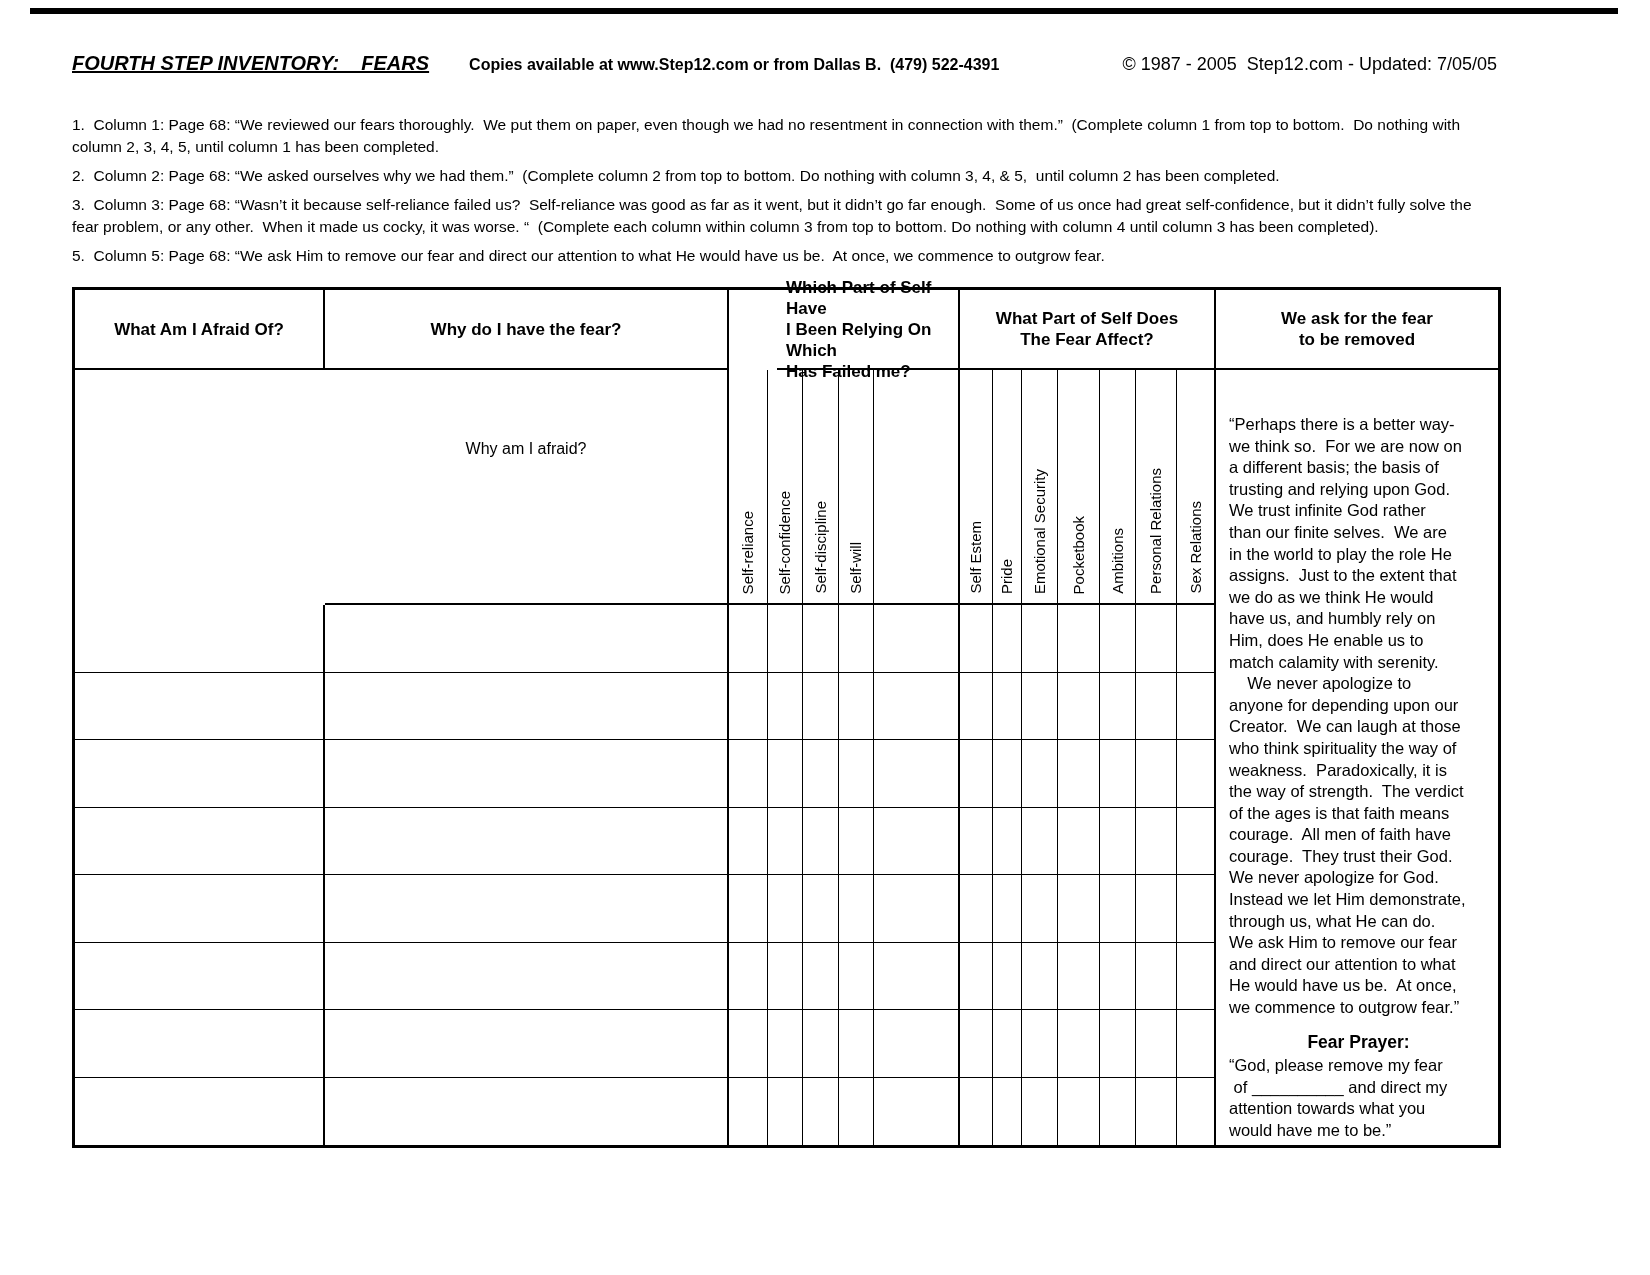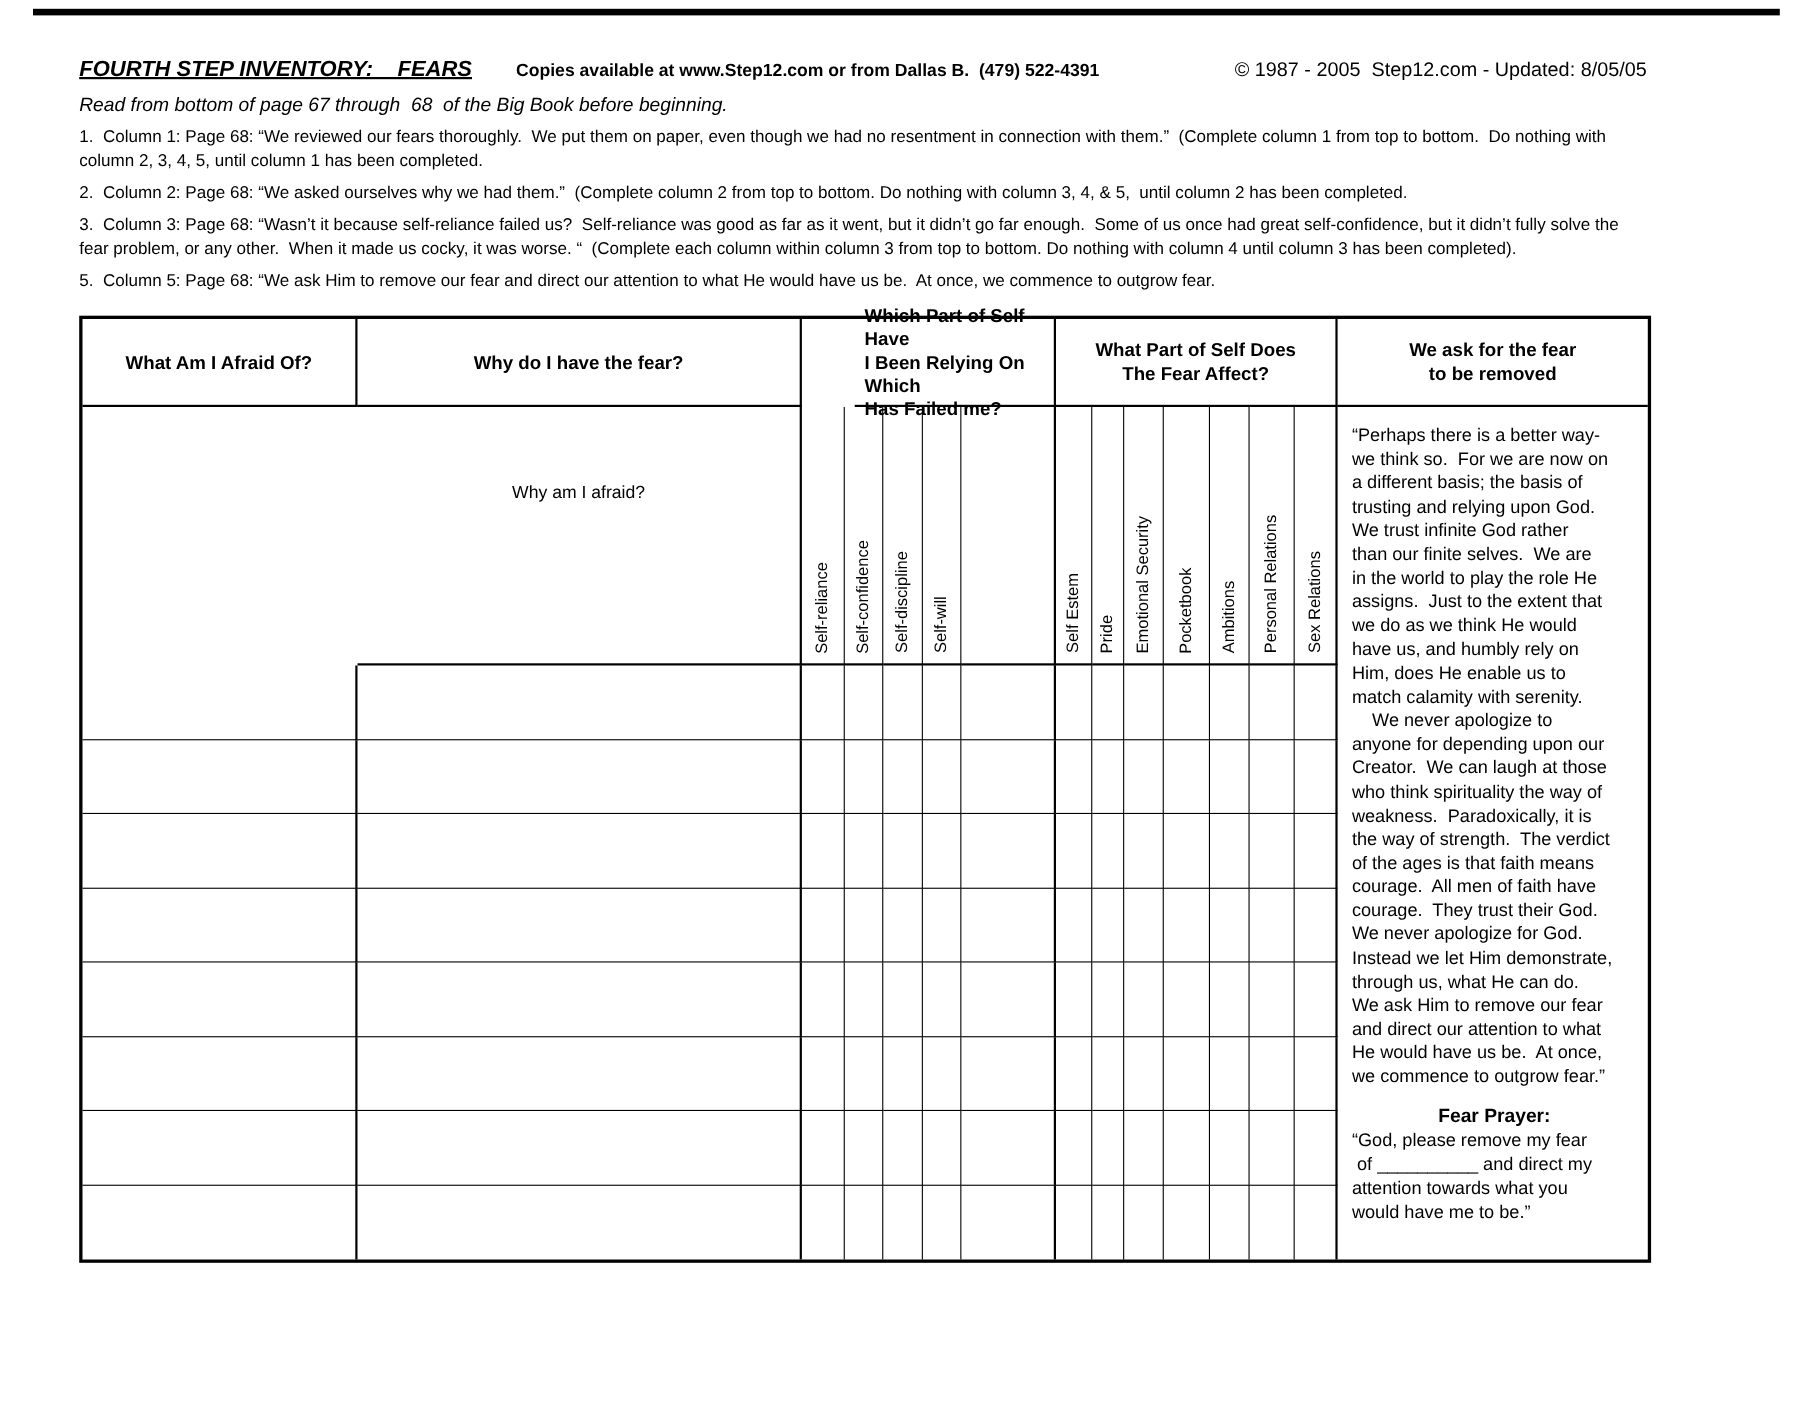--- a/index.html
+++ b/index.html
@@ -35,38 +35,37 @@
   .c9{grid-column:9;} .c10{grid-column:10;} .c11{grid-column:11;} .c12{grid-column:12;}
   .c13{grid-column:13;} .c14{grid-column:14;} .c15{grid-column:15;}
   .sp3-7{grid-column:3 / span 5;margin-left:48px;} .sp8-14{grid-column:8 / span 7;}
 
   .sub1{font-size:16px;text-align:center;padding-top:50px;line-height:21px;}
   .sub2{font-size:16px;text-align:center;padding-top:70px;}
   .vcell{display:flex;align-items:flex-end;justify-content:center;padding-bottom:9px;}
   .vtext{writing-mode:vertical-rl;transform:rotate(180deg);font-size:15px;line-height:1.05;white-space:pre;}
 
   .merged{grid-column:15;grid-row:2 / span 9;border-right:none;border-bottom:none;
-          padding:16px 10px 18px 13px;font-size:16.5px;line-height:21.6px;}
+          padding:16px 10px 18px 13px;font-size:16.5px;line-height:21.6px;margin-top:28px;}
   .pre{white-space:pre-wrap;}
   .prayer-title{text-align:center;font-weight:bold;font-size:17.5px;margin-top:13px;}
   .prayer{white-space:pre-wrap;margin-top:2px;}
 </style>
 </head>
 <body>
 
 <div class="page">
 
   <div class="topbar"></div>
 
   <div class="header">
     <span class="title">FOURTH STEP INVENTORY:    FEARS</span>
     <span class="avail">Copies available at www.Step12.com or from Dallas B.  (479) 522-4391</span>
-    <span class="copy">© 1987 - 2005  Step12.com - Updated: 8/05/05</span>
+    <span class="copy">© 1987 - 2005  Step12.com - Updated: 7/05/05</span>
   </div>
-  <div class="subtitle">Read from bottom of page 67 through  68  of the Big Book before beginning.</div>
 
   <div class="instructions">
     <div class="instruction">1.  Column 1: Page 68: “We reviewed our fears thoroughly.  We put them on paper, even though we had no resentment in connection with them.”  (Complete column 1 from top to bottom.  Do nothing with
 column 2, 3, 4, 5, until column 1 has been completed.</div>
     <div class="instruction">2.  Column 2: Page 68: “We asked ourselves why we had them.”  (Complete column 2 from top to bottom. Do nothing with column 3, 4, &amp; 5,  until column 2 has been completed.</div>
     <div class="instruction">3.  Column 3: Page 68: “Wasn’t it because self-reliance failed us?  Self-reliance was good as far as it went, but it didn’t go far enough.  Some of us once had great self-confidence, but it didn’t fully solve the
 fear problem, or any other.  When it made us cocky, it was worse. “  (Complete each column within column 3 from top to bottom. Do nothing with column 4 until column 3 has been completed).</div>
     <div class="instruction">5.  Column 5: Page 68: “We ask Him to remove our fear and direct our attention to what He would have us be.  At once, we commence to outgrow fear.</div>
   </div>
 

